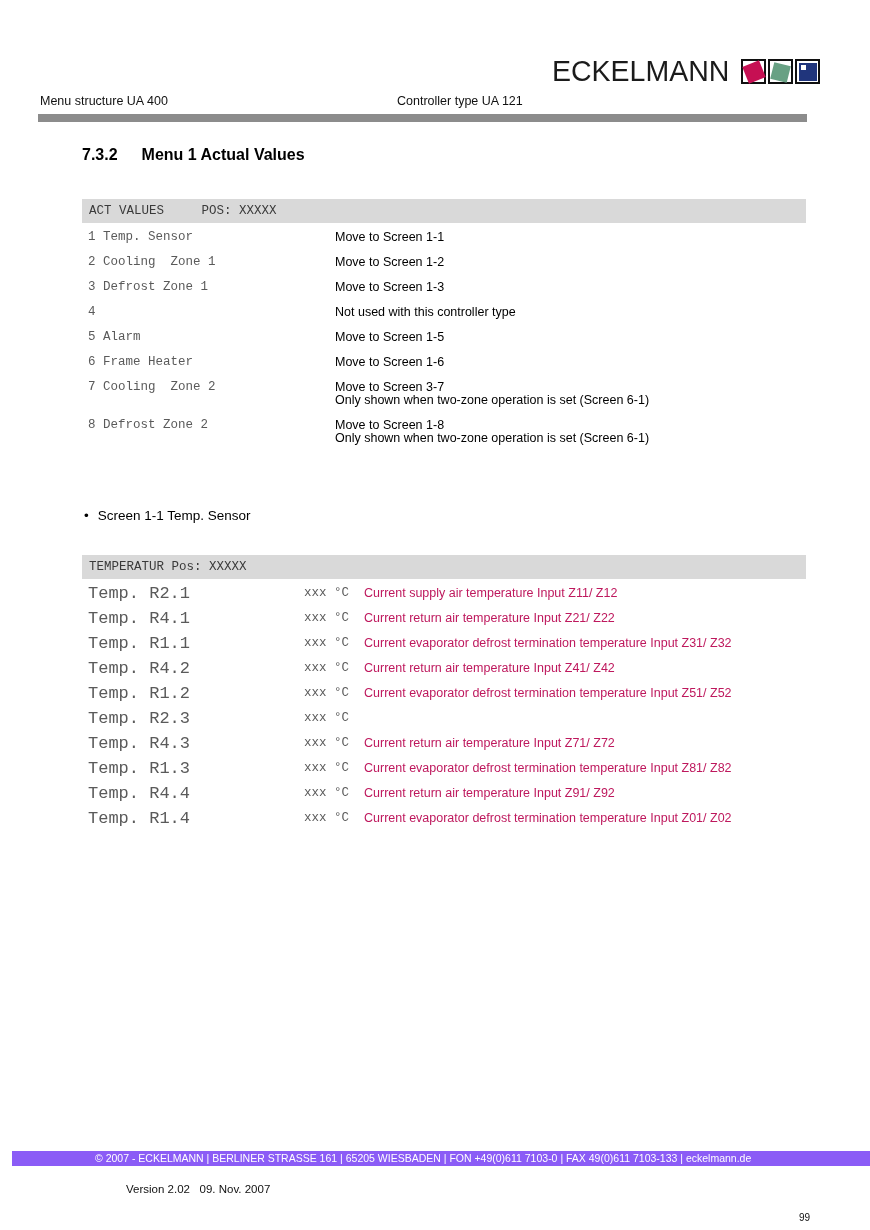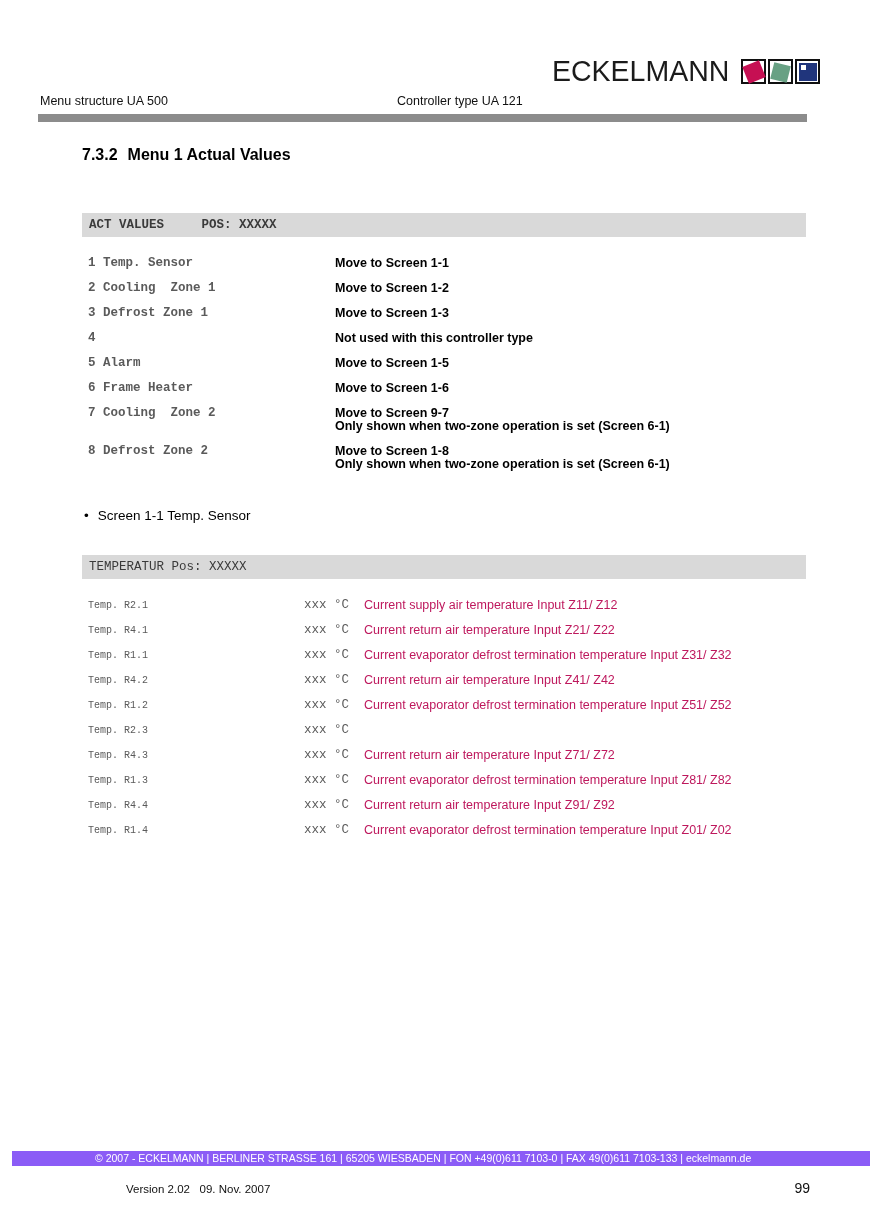--- a/index.html
+++ b/index.html
@@ -18,57 +18,57 @@
   .lbox { position:relative; width:25px; height:25px; border:2px solid #101010; background:#fff; }
   .sq-magenta { position:absolute; left:2px; top:2px; width:18px; height:18px; transform:rotate(-22deg); }
   .sq-green   { position:absolute; left:2px; top:3px; width:17px; height:17px; transform:rotate(14deg); }
   .sq-blue    { position:absolute; right:1px; bottom:1px; width:18px; height:18px; }
   .sq-notch   { position:absolute; left:2px; top:2px; width:5px; height:5px; background:#ffffff; }
   
   .hdr-left  { position:absolute; left:40px;  top:94px; font-size:12.5px; color:#111; }
   .hdr-right { position:absolute; left:397px; top:94px; font-size:12.5px; color:#111; }
   .top-rule  { position:absolute; left:38px; top:114px; width:769px; height:8px; background:#8c8c8c; }
   
-  .sec-title { position:absolute; left:82px; top:146px; display:flex; gap:10px;
+  .sec-title { position:absolute; left:82px; top:146px; display:flex; gap:24px;
                font-size:16px; font-weight:bold; color:#000; }
   
   .tblock { position:absolute; left:82px; width:724px; }
-  .tblock1 { top:213px;font-weight:bold; }
+  .tblock1 { top:199px; }
   .tblock2 { top:555px; }
   .tbl-hd {
     height:24px; line-height:24px; background:#d9d9d9; padding-left:7px;
     font-family:"Liberation Mono", monospace; font-size:12.5px; color:#3a3a3a; white-space:pre;
   }
-  .tbl-bd { padding-top:20px; }
+  .tbl-bd { padding-top:8px; }
   .mrow { display:flex; align-items:flex-start; padding-left:6px; margin-bottom:12px; }
   .mlabel {
     width:247px; flex:0 0 247px; font-family:"Liberation Mono", monospace;
     font-size:12.5px; color:#5a5a5a; white-space:pre; line-height:13px;
   }
   .mright { flex:1; font-size:12.5px; color:#000; line-height:13px; }
   .mnote { }
   .mnote:empty { display:none; }
   .trow { display:flex; align-items:flex-start; padding-left:6px; margin-bottom:12px; line-height:13px; }
   .tlabel { width:187px; flex:0 0 187px; font-family:"Liberation Mono", monospace;
-            font-size:10px; color:#5a5a5a; white-space:pre; }
+            font-size:17px; color:#5a5a5a; white-space:pre; }
   .tvalue { width:60px; flex:0 0 60px; font-family:"Liberation Mono", monospace;
             font-size:12.5px; color:#5a5a5a; white-space:pre;margin-left:29px; }
   .tdesc  { flex:1; font-size:12.5px; color:#be185d; }
   
   .bullet-line { position:absolute; left:84px; top:508px; display:flex; gap:9px;
                  align-items:baseline; font-size:13.5px; color:#000; }
   .bullet-dot { font-size:13.5px; }
   
   .footer-bar {
     position:absolute; left:12px; top:1151px; width:870px; height:15px;
     background:#8b5cf6; color:#ffffff; font-size:10.5px; line-height:15px;
     padding-left:83px; white-space:pre;
   }
   .version  { position:absolute; left:82px; top:1183px; font-size:11.5px; color:#111; white-space:pre;margin-left:44px; }
-  .page-num { position:absolute; right:60px; top:1180px; font-size:14px; color:#111; }
+  .page-num { position:absolute; right:60px; top:1212px; font-size:10px; color:#111; }
 </style>
 </head>
 <body>
 
 <div class="page">
 
   <div class="logo">
     <span class="logo-text">ECKELMANN</span>
     <span class="logo-boxes">
       <span class="lbox">
@@ -78,21 +78,21 @@
         <span class="sq-green" style="background:#68a184;"></span>
       </span>
       <span class="lbox">
         <span class="sq-blue" style="background:#20357c;">
           <span class="sq-notch"></span>
         </span>
       </span>
     </span>
   </div>
 
-  <div class="hdr-left">Menu structure UA 500</div>
+  <div class="hdr-left">Menu structure UA 400</div>
   <div class="hdr-right">Controller type UA 121</div>
   <div class="top-rule"></div>
 
   <div class="sec-title">
     <span>7.3.2</span>
     <span>Menu 1 Actual Values</span>
   </div>
 
   <div class="tblock tblock1">
     <div class="tbl-hd">ACT VALUES     POS: XXXXX</div>
@@ -129,21 +129,21 @@
       </div>
       <div class="mrow">
         <div class="mlabel">6 Frame Heater</div>
         <div class="mright">
             <div class="mdesc">Move to Screen 1-6</div>
           </div>
       </div>
       <div class="mrow">
         <div class="mlabel">7 Cooling  Zone 2</div>
         <div class="mright">
-            <div class="mdesc">Move to Screen 9-7</div>
+            <div class="mdesc">Move to Screen 3-7</div>
             <div class="mnote">Only shown when two-zone operation is set (Screen 6-1)</div>
           </div>
       </div>
       <div class="mrow">
         <div class="mlabel">8 Defrost Zone 2</div>
         <div class="mright">
             <div class="mdesc">Move to Screen 1-8</div>
             <div class="mnote">Only shown when two-zone operation is set (Screen 6-1)</div>
           </div>
       </div>

